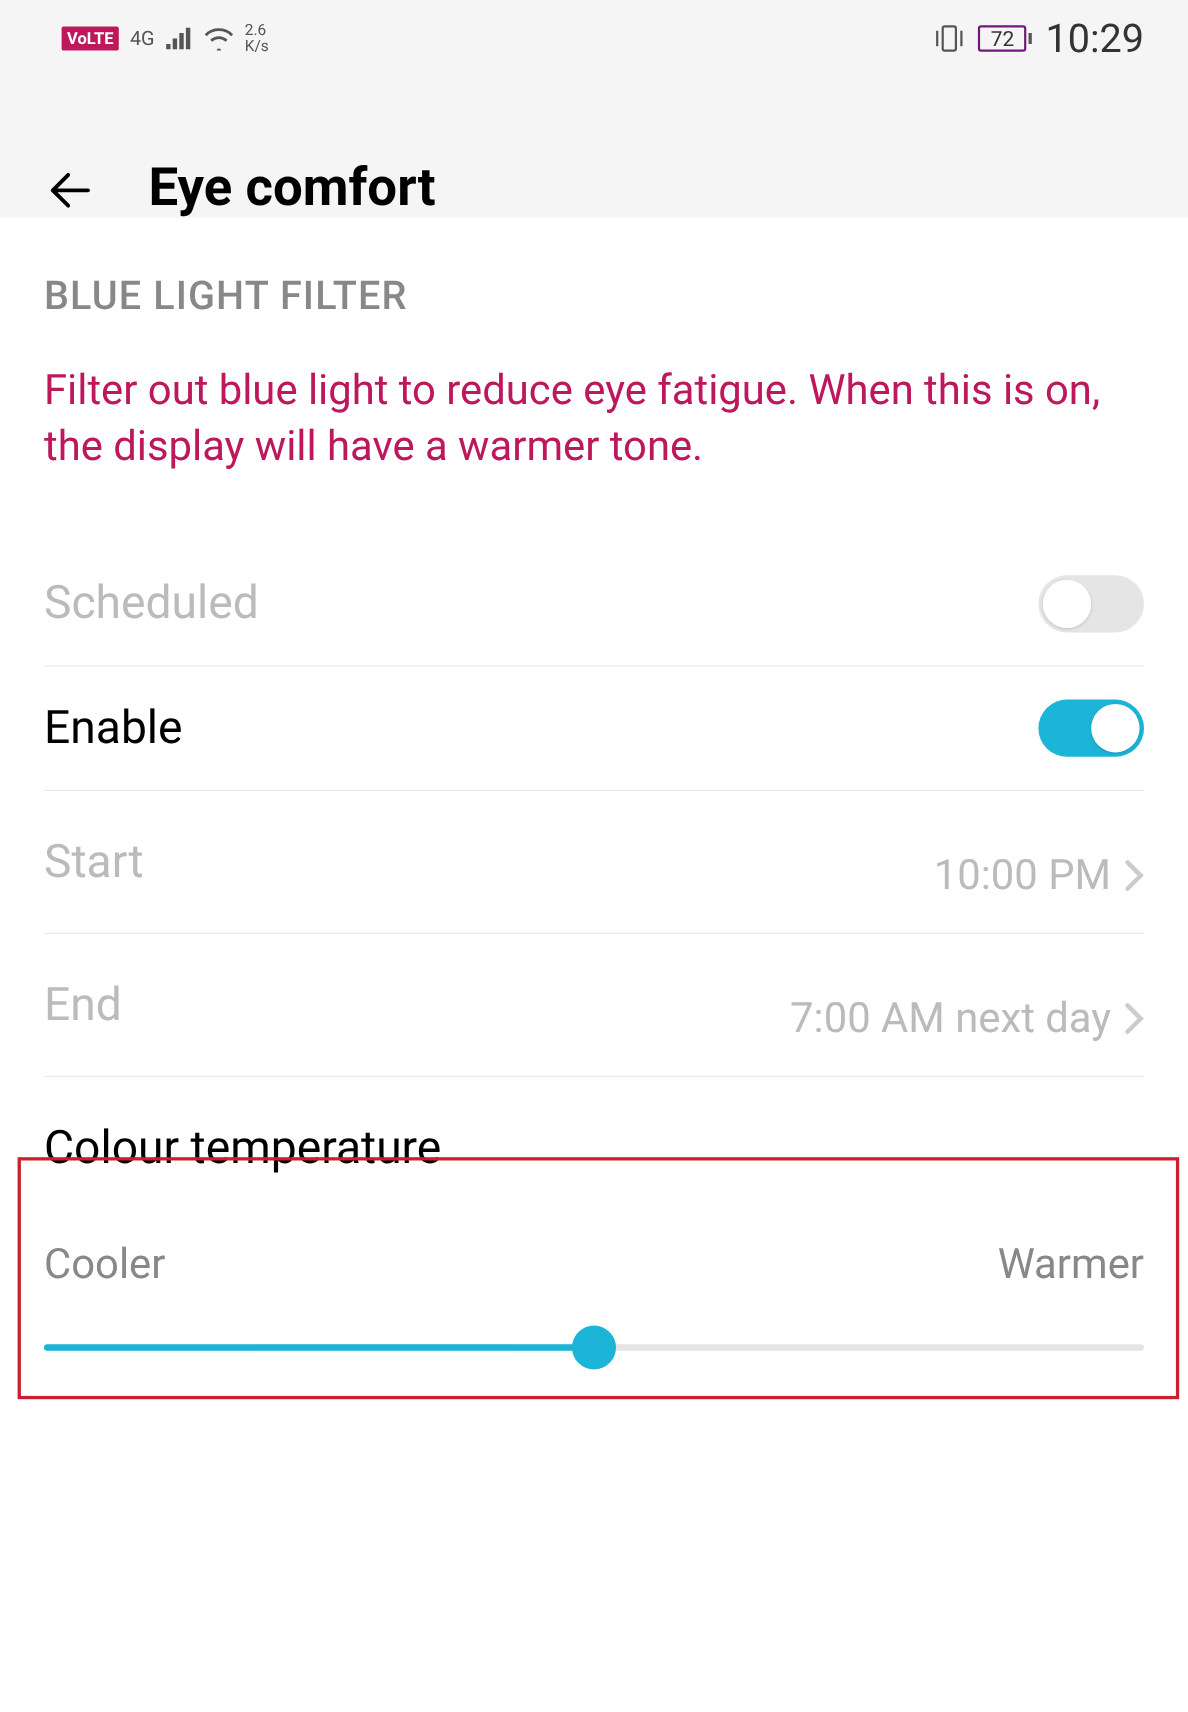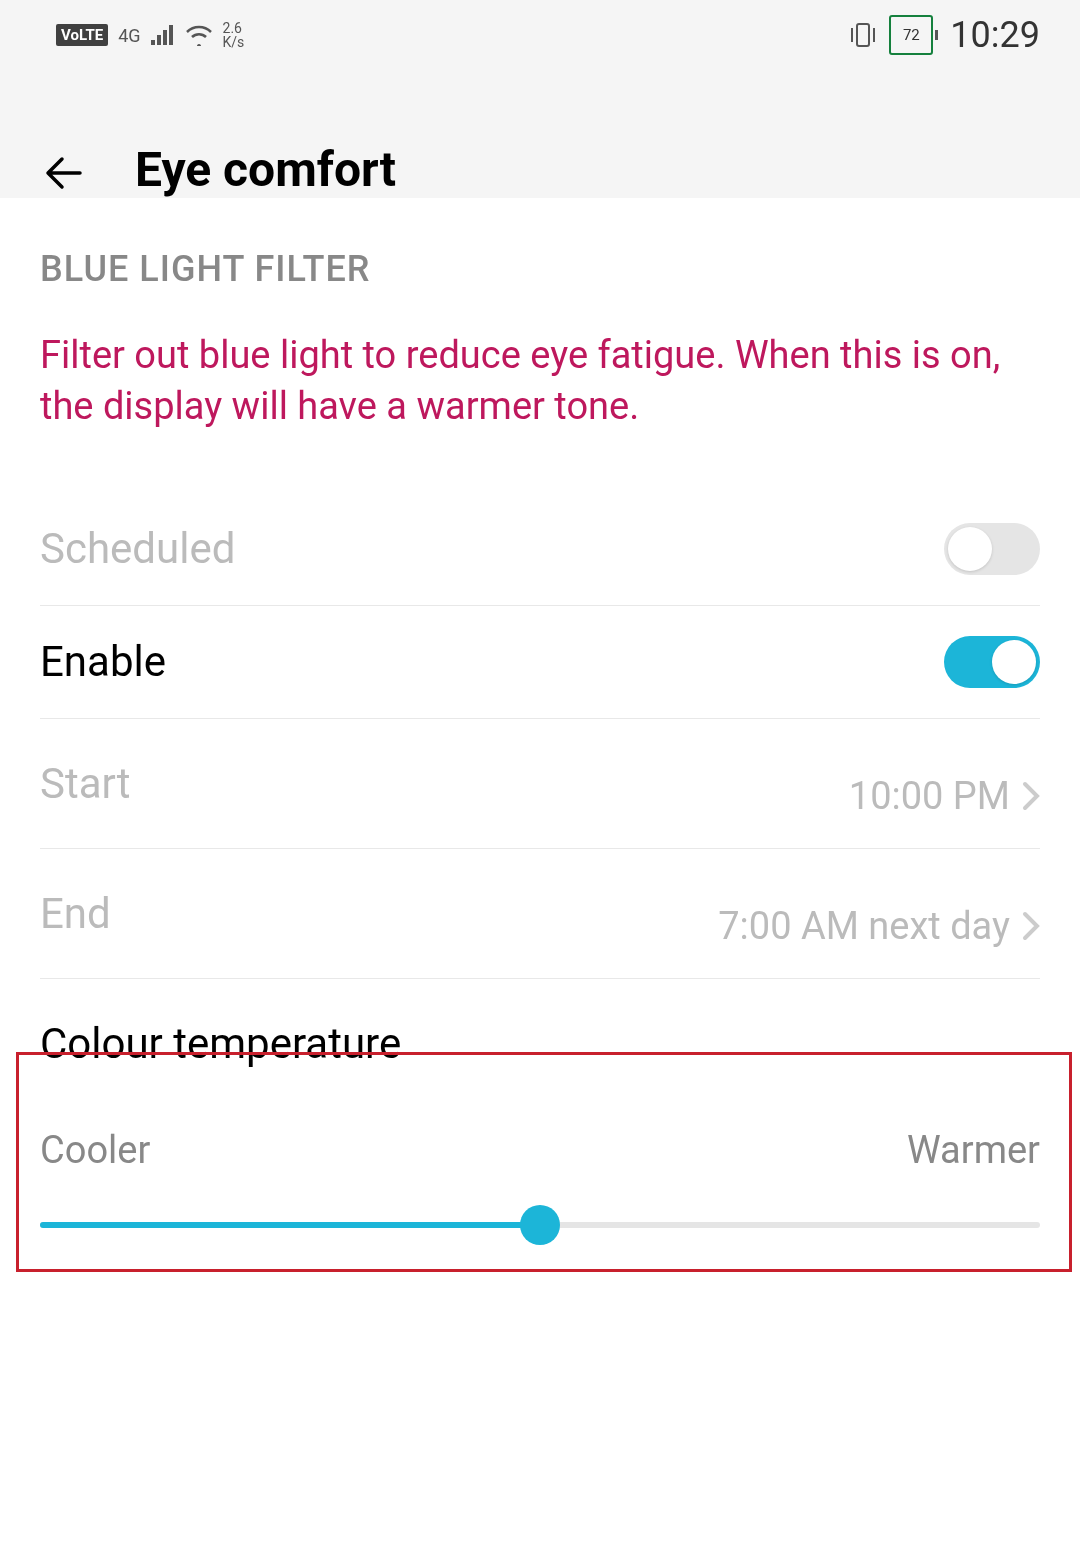--- a/index.html
+++ b/index.html
@@ -22,21 +22,21 @@
       justify-content: space-between;
       padding: 0 40px 0 56px;
       color: #333;
     }
     .status-left {
       display: flex;
       align-items: center;
       gap: 10px;
     }
     .volte-badge {
-      background: #404040;
+      background: #be185d;
       color: #fff;
       font-size: 15px;
       font-weight: bold;
       padding: 2px 5px;
       border-radius: 2px;
     }
     .signal-icon {
       font-size: 18px;
       color: #555;
     }
@@ -52,28 +52,28 @@
       align-items: center;
       gap: 12px;
     }
     .battery-box {
       display: flex;
       align-items: center;
       gap: 2px;
     }
     .battery-rect {
       width: 44px;
-      height: 40px;
-      border: 2px solid #15803d;
+      height: 24px;
+      border: 2px solid #701a75;
       border-radius: 3px;
       position: relative;
       display: flex;
       align-items: center;
       justify-content: center;
-      font-size: 15px;
+      font-size: 19px;
       color: #333;
     }
     .battery-nub {
       width: 3px;
       height: 10px;
       background: #555;
     }
     .clock {
       font-size: 36px;
       color: #333;

